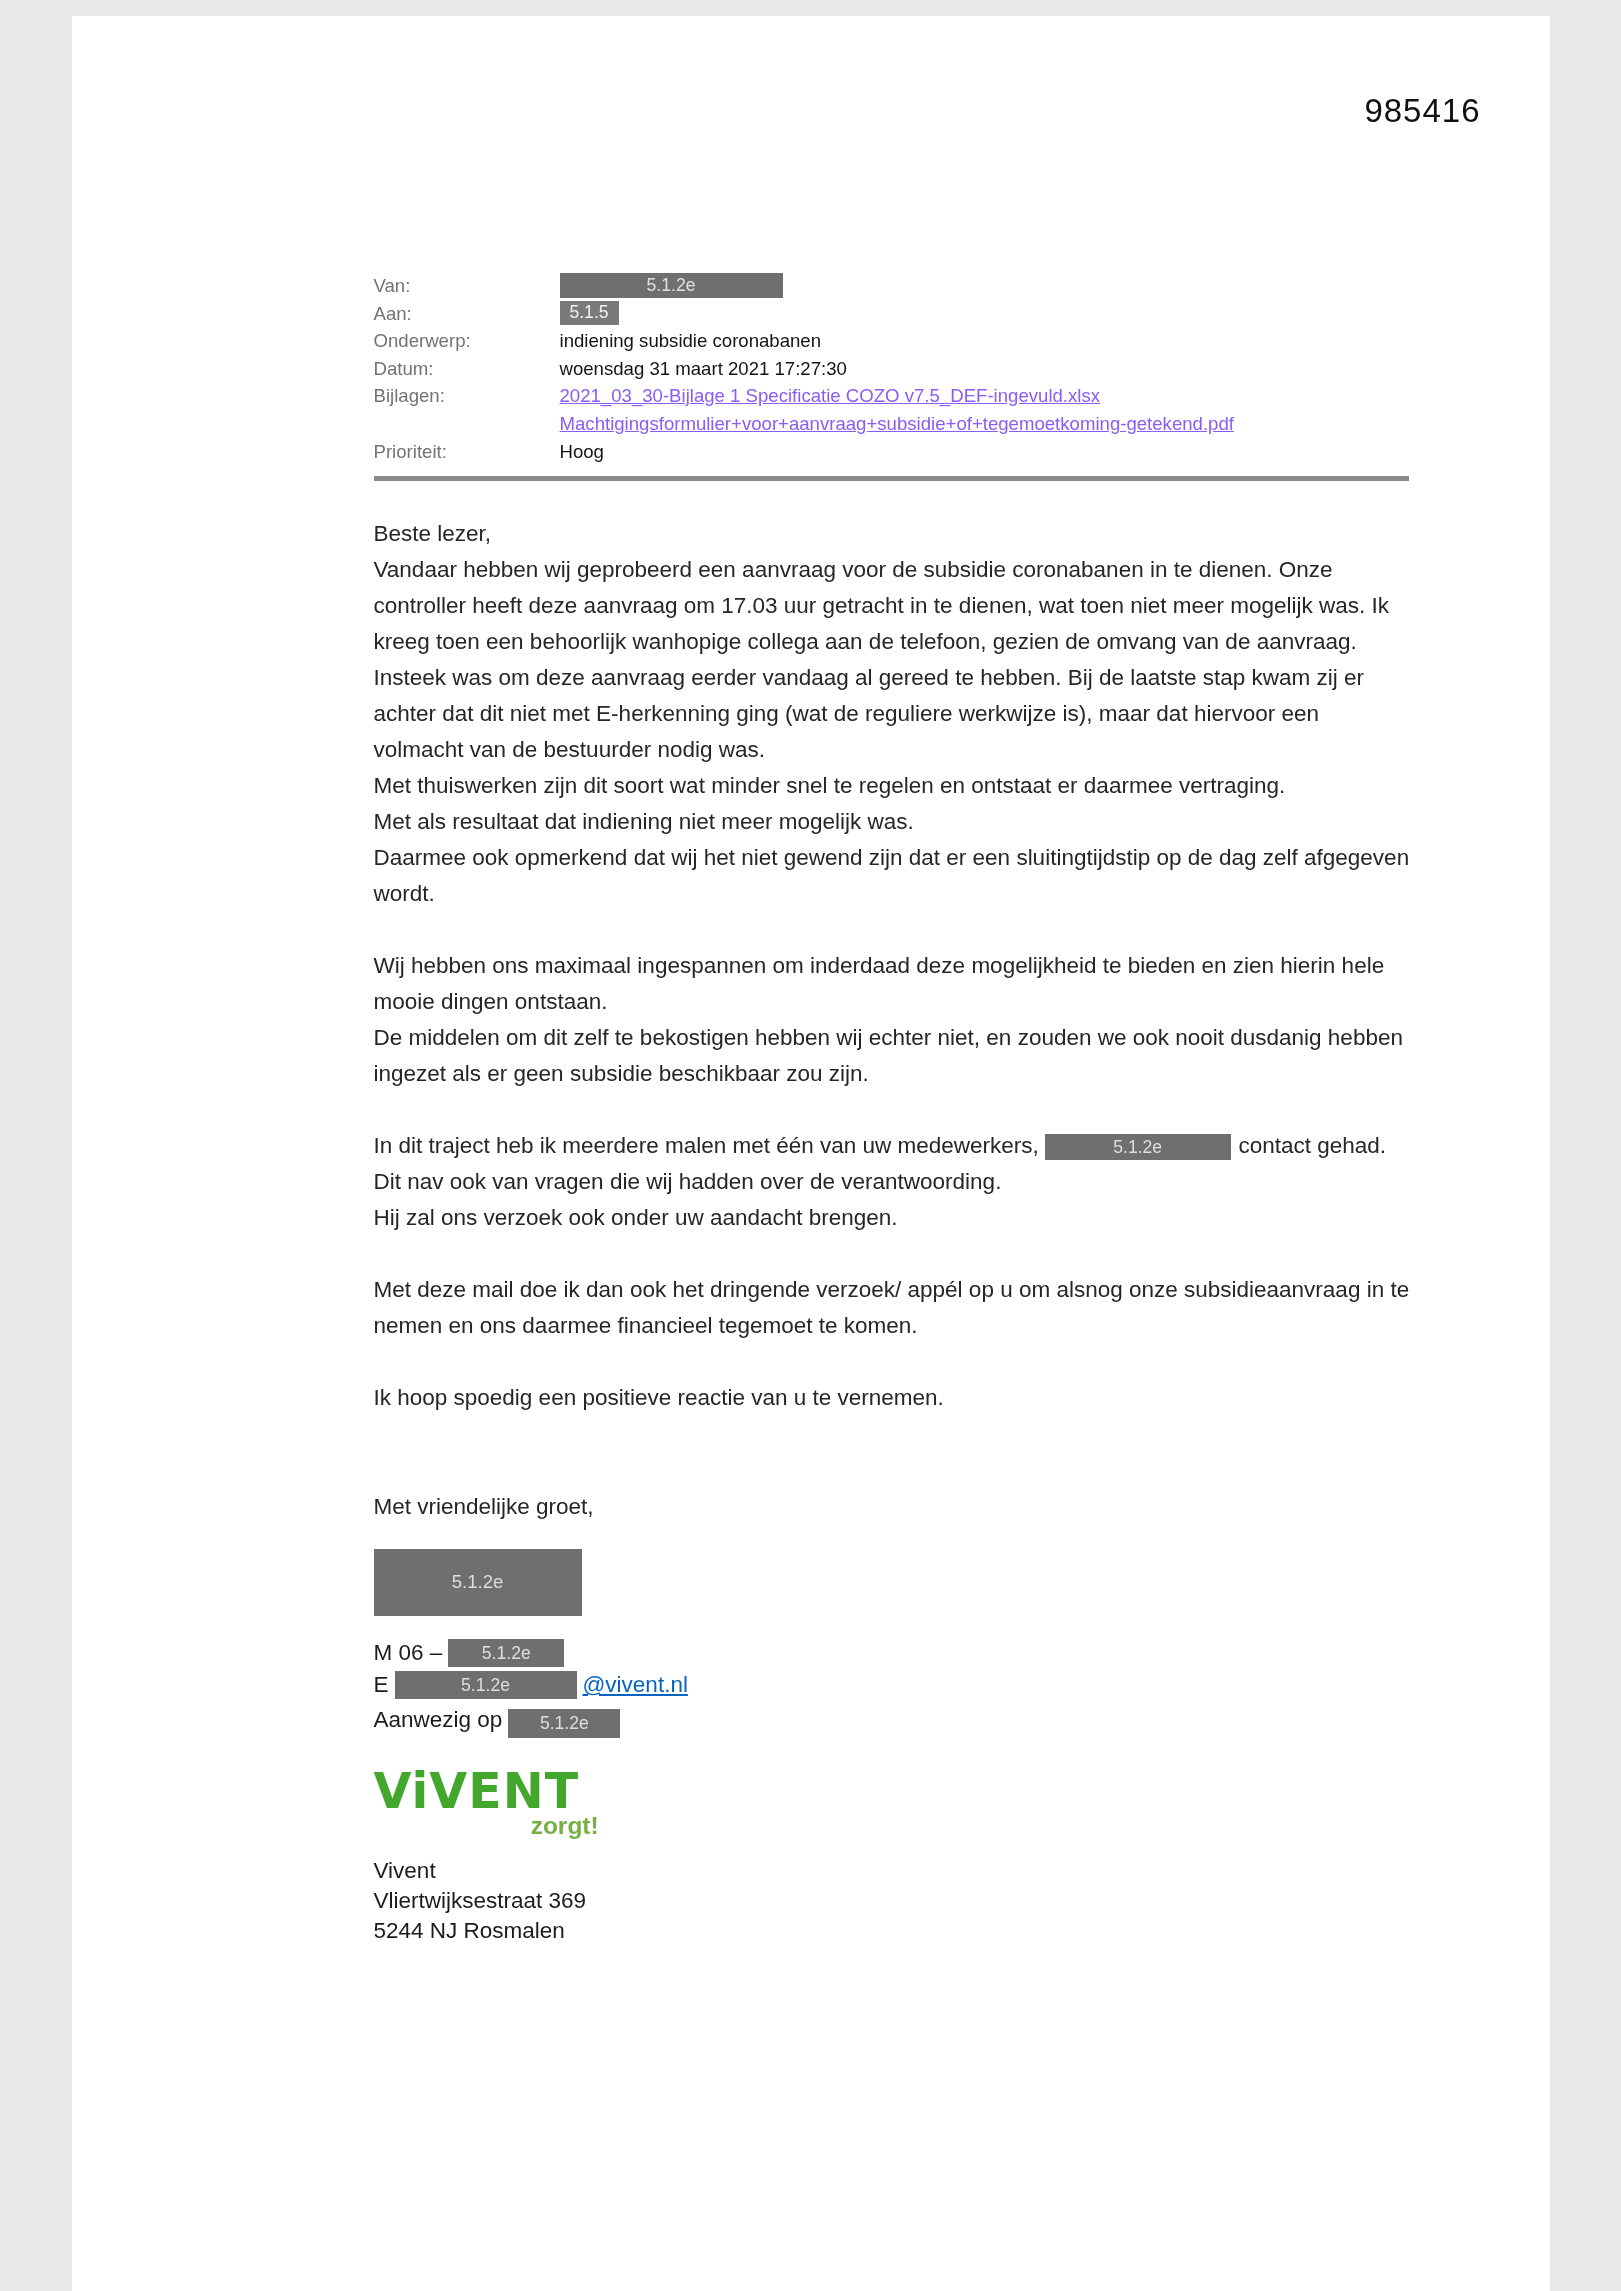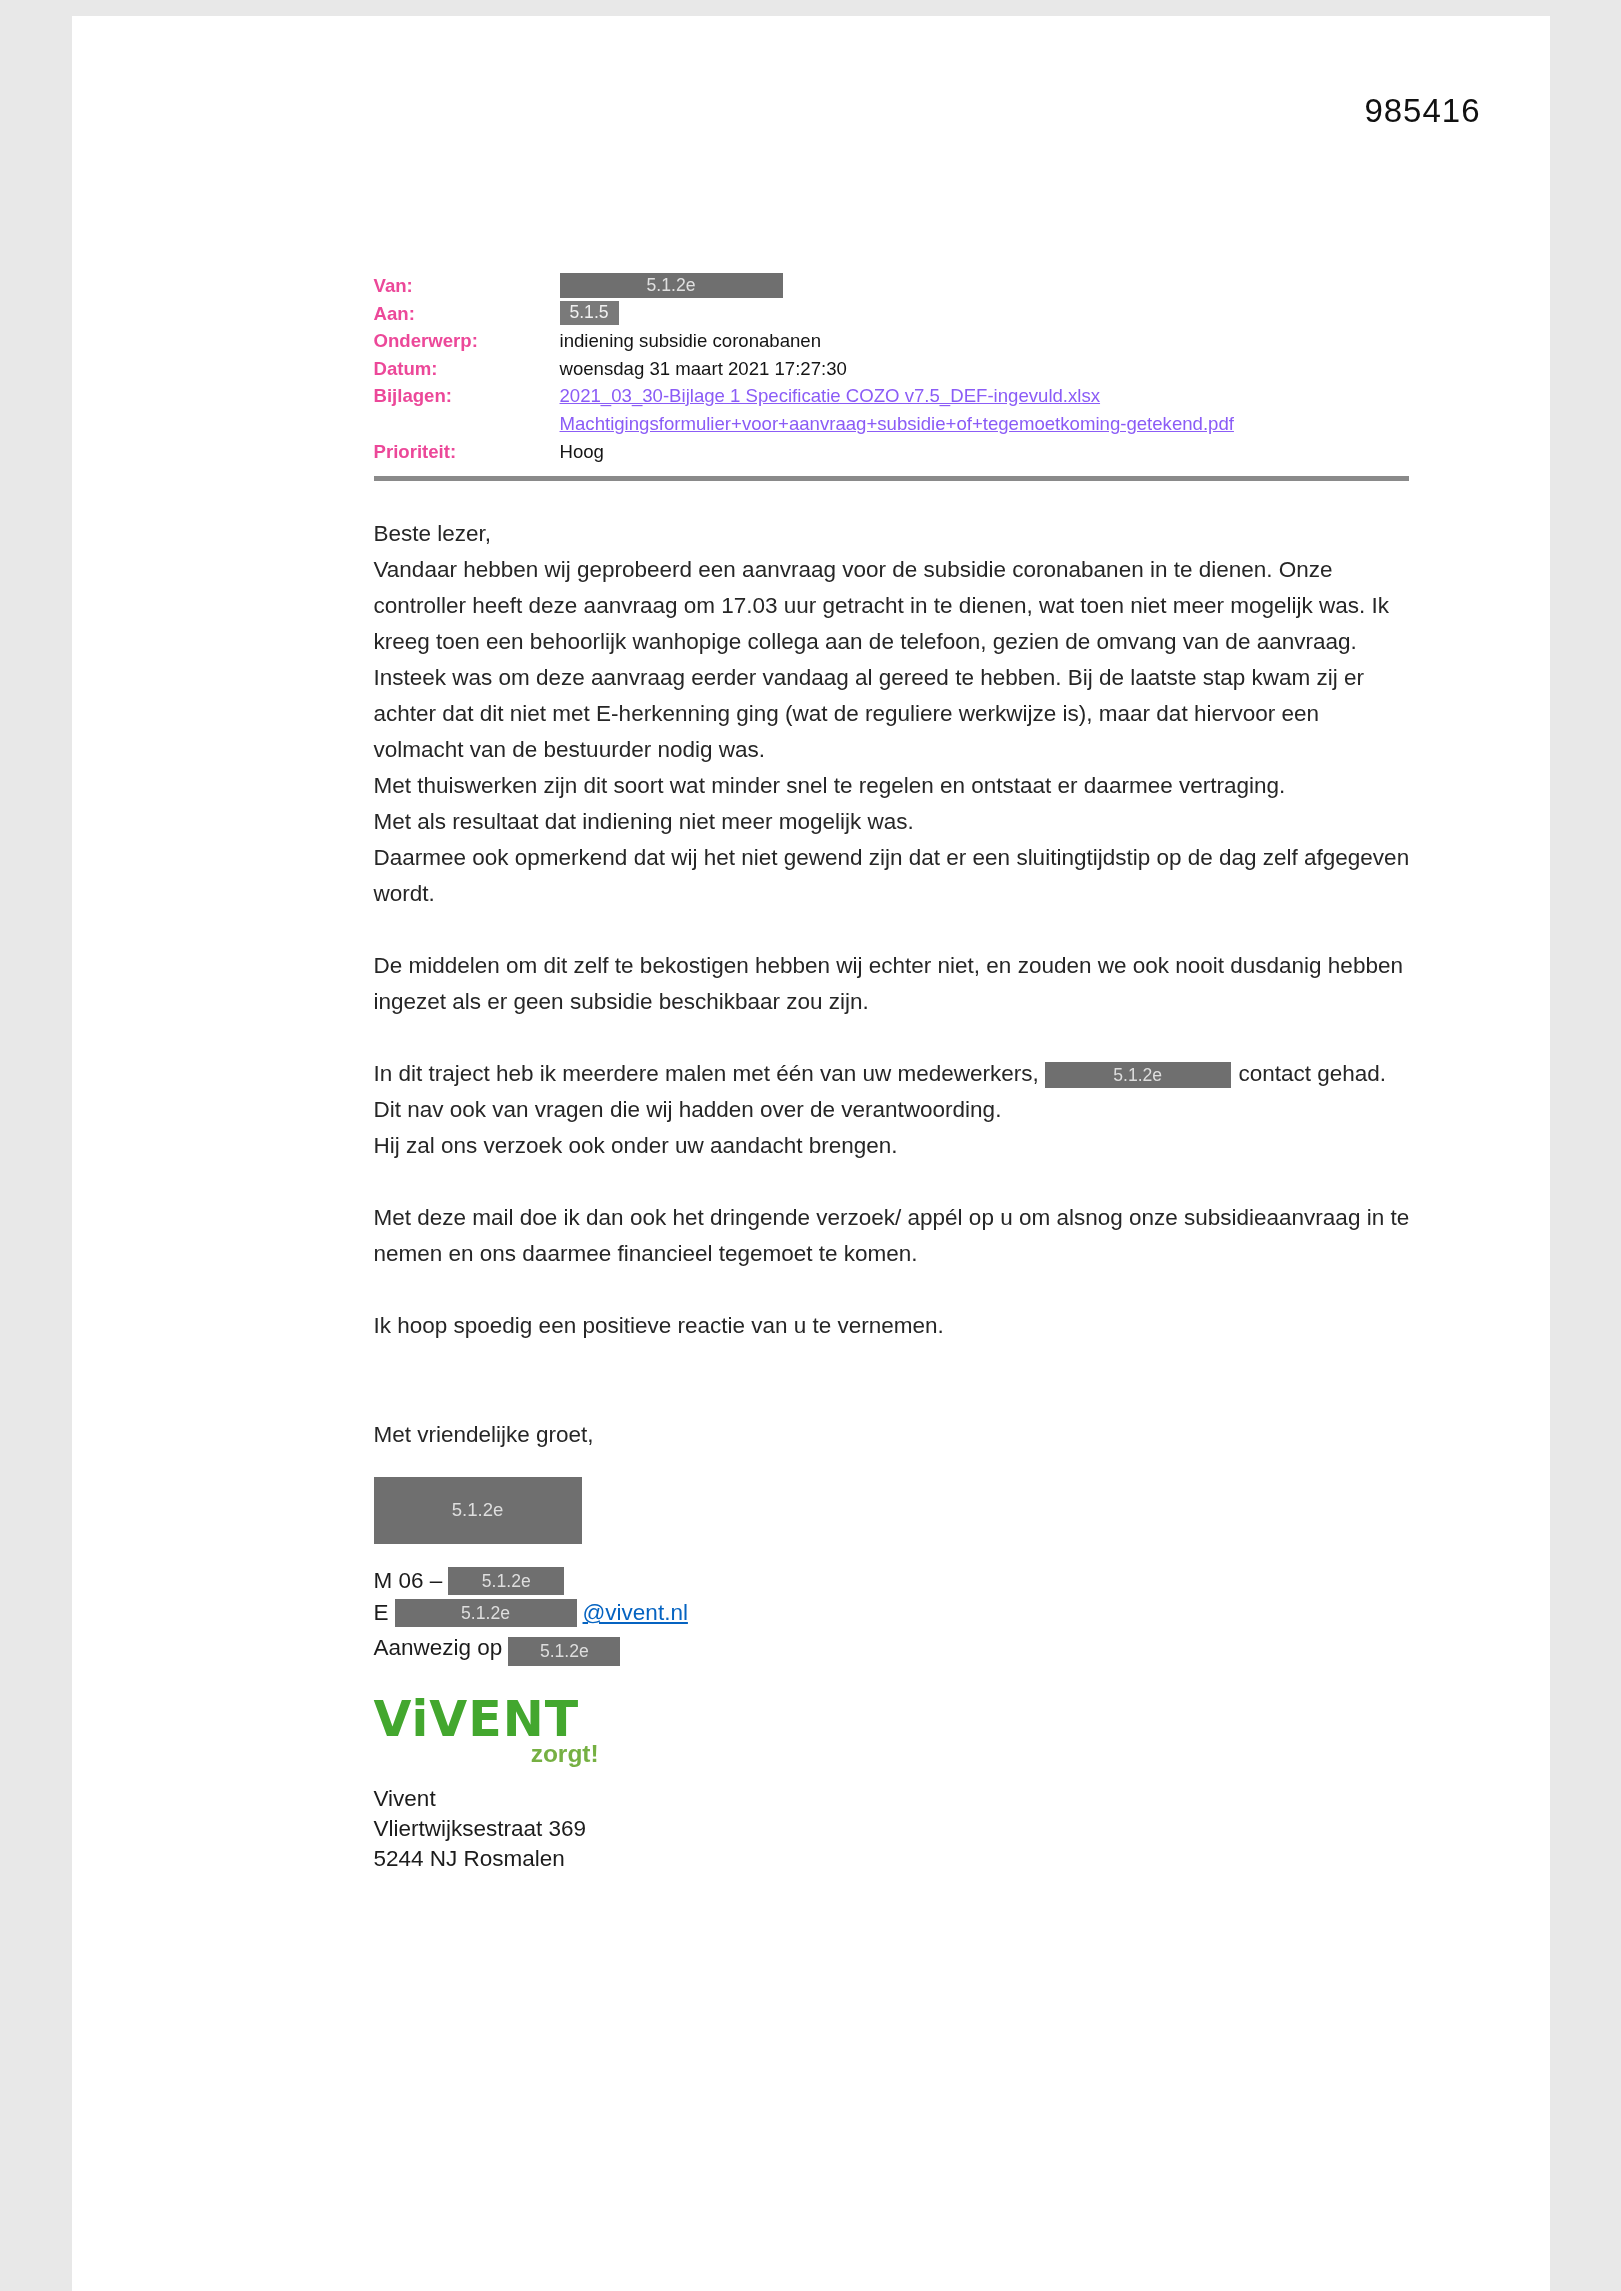--- a/index.html
+++ b/index.html
@@ -23,21 +23,21 @@
     color: #111;
   }
   .content {
     position: absolute;
     left: 302px;
     top: 257px;
     width: 1037px;
   }
   
   .hrow { display: flex; align-items: flex-start; font-size: 18.6px; line-height: 25.5px; margin-bottom: 2px; }
-  .hlabel { width: 186px; flex-shrink: 0; font-weight: bold; color: #ec4899; }
+  .hlabel { width: 186px; flex-shrink: 0; font-weight: normal; color: #737373; }
   .hvalue { color: #141414; }
   .hlinks { display: flex; flex-direction: column; gap: 2.9px; }
   .hlink { color: #8b5cf6; text-decoration: underline; font-size: 18.6px; cursor: pointer; }
   .redaction {
     background: #6f6f6f;
     color: #e0e0e0;
     display: inline-flex;
     align-items: center;
     justify-content: center;
     font-size: 17.6px;
@@ -144,20 +144,21 @@
     </div>
 
     <div class="body-text">
       <p>Beste lezer,</p>
       <p>Vandaar hebben wij geprobeerd een aanvraag voor de subsidie coronabanen in te dienen. Onze controller heeft deze aanvraag om 17.03 uur getracht in te dienen, wat toen niet meer mogelijk was. Ik kreeg toen een behoorlijk wanhopige collega aan de telefoon, gezien de omvang van de aanvraag.</p>
       <p>Insteek was om deze aanvraag eerder vandaag al gereed te hebben. Bij de laatste stap kwam zij er achter dat dit niet met E-herkenning ging (wat de reguliere werkwijze is), maar dat hiervoor een volmacht van de bestuurder nodig was.</p>
       <p>Met thuiswerken zijn dit soort wat minder snel te regelen en ontstaat er daarmee vertraging.</p>
       <p>Met als resultaat dat indiening niet meer mogelijk was.</p>
       <p>Daarmee ook opmerkend dat wij het niet gewend zijn dat er een sluitingtijdstip op de dag zelf afgegeven wordt.</p>
       <div class="gap"></div>
+      <p>Wij hebben ons maximaal ingespannen om inderdaad deze mogelijkheid te bieden en zien hierin hele mooie dingen ontstaan.</p>
       <p>De middelen om dit zelf te bekostigen hebben wij echter niet, en zouden we ook nooit dusdanig hebben ingezet als er geen subsidie beschikbaar zou zijn.</p>
       <div class="gap"></div>
       <p><span>In dit traject heb ik meerdere malen met één van uw medewerkers,</span><span class="inline-redaction">5.1.2e</span><span>contact gehad. Dit nav ook van vragen die wij hadden over de verantwoording.</span></p>
       <p>Hij zal ons verzoek ook onder uw aandacht brengen.</p>
       <div class="gap"></div>
       <p>Met deze mail doe ik dan ook het dringende verzoek/ appél op u om alsnog onze subsidieaanvraag in te nemen en ons daarmee financieel tegemoet te komen.</p>
       <div class="gap"></div>
       <p>Ik hoop spoedig een positieve reactie van u te vernemen.</p>
       <div class="gap-lg"></div>
       <p>Met vriendelijke groet,</p>

